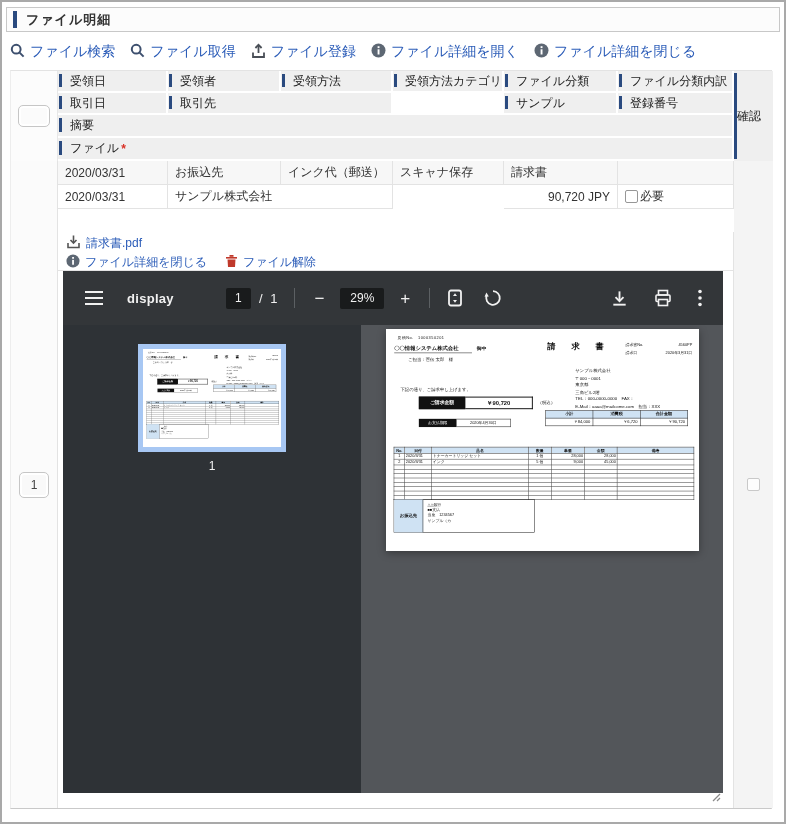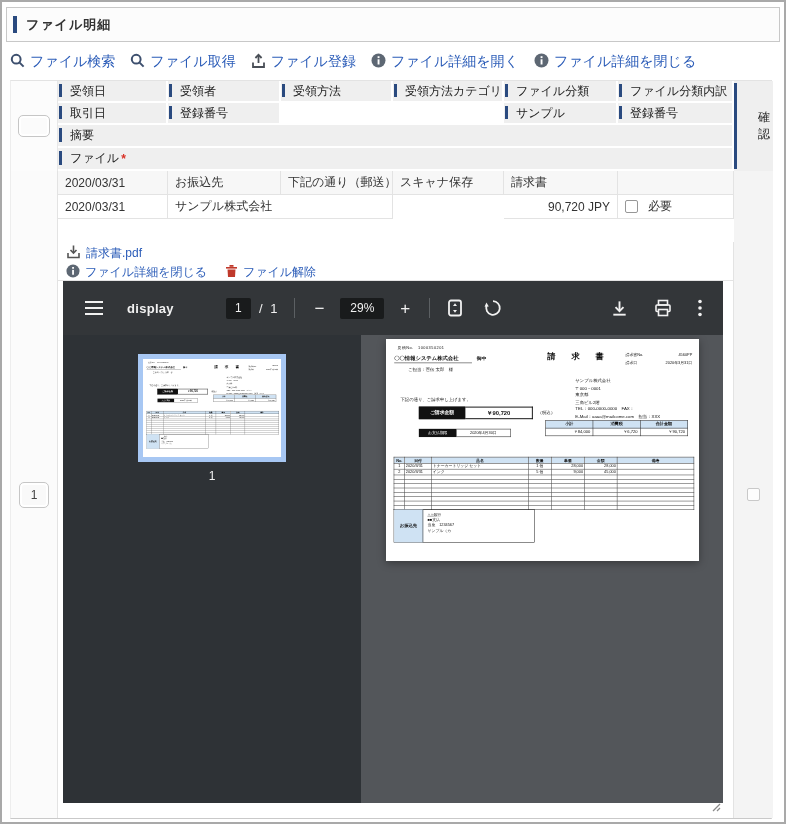--- a/index.html
+++ b/index.html
@@ -1,59 +1,59 @@
 <!DOCTYPE html>
 <html><head>
 <meta charset="utf-8">
 <style>
   * { box-sizing:border-box; margin:0; padding:0; }
   html,body { width:786px; height:824px; }
   body { font-family:"Liberation Sans","DejaVu Sans",sans-serif; background:#fff; }
   .frame { width:786px; height:824px; border:2px solid #a9a9a9; background:#fff; overflow:hidden; }
 
   
-  .title-bar { margin:5px 4px 0 4px; height:35px; border:1px solid #c8c8c8; background:#fcfcfc; display:flex; align-items:center; }
+  .title-bar { margin:5px 4px 0 4px; height:25px; border:1px solid #c8c8c8; background:#fcfcfc; display:flex; align-items:center; }
   .title-accent { width:4px; height:17px; background:#2a4a7f; margin-left:6px; }
   .title-text { font-size:13px; font-weight:bold; color:#333; margin-left:9px; letter-spacing:1px; }
 
   
   .toolbar { margin:8px 0 0 8px; height:24px; display:flex; align-items:center; gap:15px; }
   .tool-link { display:flex; align-items:center; gap:5px; font-size:14px; color:#2b5cb8; cursor:pointer; white-space:nowrap; }
   .tool-link svg { flex:0 0 auto; }
 
   
   .grid { display:grid; margin:6px 12px 0 8px;
           grid-template-columns:47px 110px 113px 112px 111px 114px 116px 39px;
           grid-template-rows:22px 22px 23px 23px 24px 24px 23px 39px 537px;
           border-top:1px solid #e3e3e3; border-bottom:1px solid #c9c9c9;
           border-left:1px solid #ededed; border-right:1px solid #e0e0e0; }
   .th { background:#efefef; display:flex; align-items:center; padding-left:12px; font-size:12px; color:#222;
         border-right:2px solid #fff; border-bottom:2px solid #fff; position:relative; white-space:nowrap; overflow:hidden; }
   .th::before { content:""; position:absolute; left:1px; top:3px; bottom:4px; width:3px; background:#2a4a7f; }
   .required { color:#d93025; font-weight:bold; margin-left:2px; }
   .corner { grid-column:1; grid-row:1/5; background:#fcfcfc; border-right:1px solid #e7e7e7; display:flex; align-items:center; justify-content:center; }
-  .confirmH { grid-column:8; grid-row:1/5; background:#efefef; display:flex; align-items:center; padding-left:24px; font-size:12px; color:#222; position:relative; }
+  .confirmH { grid-column:8; grid-row:1/5; background:#efefef; display:flex; align-items:center; padding-left:3px; font-size:12px; color:#222; position:relative; }
   .confirmH::before { content:""; position:absolute; left:0; top:2px; bottom:2px; width:3px; background:#2a4a7f; }
   .hr1{grid-row:1}.hr2{grid-row:2}.hr3{grid-row:3}.hr4{grid-row:4}
   .gc2{grid-column:2}.gc3{grid-column:3}.gc4{grid-column:4}.gc5{grid-column:5}.gc6{grid-column:6}.gc7{grid-column:7}
   .span34{grid-column:3/5}.spanAll{grid-column:2/8}
   .dr1{grid-row:5}.dr2{grid-row:6}.dr3{grid-row:7}.dr4{grid-row:8}
 
   .td { font-size:12px; color:#333; padding:0 7px; display:flex; align-items:center;
         border-right:1px solid #e3e3e3; border-bottom:1px solid #e3e3e3; white-space:nowrap; overflow:hidden; }
   .rowA { background:#f7f7f7; } .rowB { background:#fff; }
   .amount { justify-content:flex-end; }
   .gutL { grid-column:1; grid-row:5/10; background:#fbfbfb; border-right:1px solid #e3e3e3; display:flex; align-items:center; justify-content:center; }
   .gutR { grid-column:8; grid-row:5/10; background:#f4f4f4; display:flex; align-items:center; justify-content:center; }
   .sel-box { width:32px; height:22px; border:1px solid #c6c6c6; border-radius:5px; background:#fbfbfb; box-shadow:inset 0 0 0 2px #fff; cursor:pointer; }
   .row-num-btn { width:30px; height:26px; border:1px solid #c6c6c6; border-radius:5px; background:#f9f9f9; box-shadow:inset 0 0 0 2px #fff;
                  display:flex; align-items:center; justify-content:center; font-size:12px; color:#444; cursor:pointer; }
   .checkbox { width:13px; height:13px; border:1px solid #979797; border-radius:2px; background:#fff; cursor:pointer; flex:0 0 auto; }
   .checkbox.light { border-color:#c9c9c9; background:#fdfdfd; }
-  .cb-label { margin-left:10px; }
+  .cb-label { margin-left:2px; }
   .link { color:#2b5cb8; cursor:pointer; text-decoration:none; }
   .file-cell { display:block; padding:2px 8px; font-size:12px; background:#fff; border-right:1px solid #e3e3e3; border-bottom:1px solid #e3e3e3; }
   .file-line { display:flex; align-items:center; gap:5px; height:18px; }
   .file-line + .file-line { margin-top:1px; }
   .fl-gap { width:8px; }
 
   
   .viewer-cell { grid-column:2/8; grid-row:9; background:#fff; padding:0 11px 15px 5px; position:relative; border-right:1px solid #e3e3e3; }
   .pdf-viewer { width:660px; height:522px; display:flex; flex-direction:column; overflow:hidden; }
   .pv-toolbar { height:54px; background:#333639; display:flex; align-items:center; padding:0 20px; color:#f1f1f1; flex:0 0 auto; }
@@ -168,40 +168,41 @@
     </div>
     <div class="th hr1 gc2">受領日</div>
     <div class="th hr1 gc3">受領者</div>
     <div class="th hr1 gc4">受領方法</div>
     <div class="th hr1 gc5">受領方法カテゴリ</div>
     <div class="th hr1 gc6">ファイル分類</div>
     <div class="th hr1 gc7">ファイル分類内訳</div>
 
     <div class="th hr2 gc2">取引日</div>
     <div class="th hr2 gc3">登録番号</div>
+    <div class="th hr2 span34">取引先</div>
     <div class="th hr2 gc6">サンプル</div>
     <div class="th hr2 gc7">登録番号</div>
 
     <div class="th hr3 spanAll">摘要</div>
     <div class="th hr4 spanAll">
       <span>ファイル</span>
       <span class="required">*</span>
     </div>
     <div class="confirmH">確認</div>
 
     <div class="gutL">
       <div class="row-num-btn">1</div>
     </div>
     <div class="gutR">
       <div class="checkbox light"></div>
     </div>
 
     <div class="td rowA dr1 gc2">2020/03/31</div>
     <div class="td rowA dr1 gc3">お振込先</div>
-    <div class="td rowA dr1 gc4">下記の通り（郵送）</div>
+    <div class="td rowA dr1 gc4">インク代（郵送）</div>
     <div class="td rowA dr1 gc5">スキャナ保存</div>
     <div class="td rowA dr1 gc6">請求書</div>
     <div class="td rowA dr1 gc7"></div>
 
     <div class="td rowB dr2 gc2">2020/03/31</div>
     <div class="td rowB dr2 gc3">T0000000000000</div>
     <div class="td rowB dr2 span34">サンプル株式会社</div>
     <div class="td rowB dr2 gc6 amount">90,720 JPY</div>
     <div class="td rowB dr2 gc7">
       <div class="checkbox"></div>

